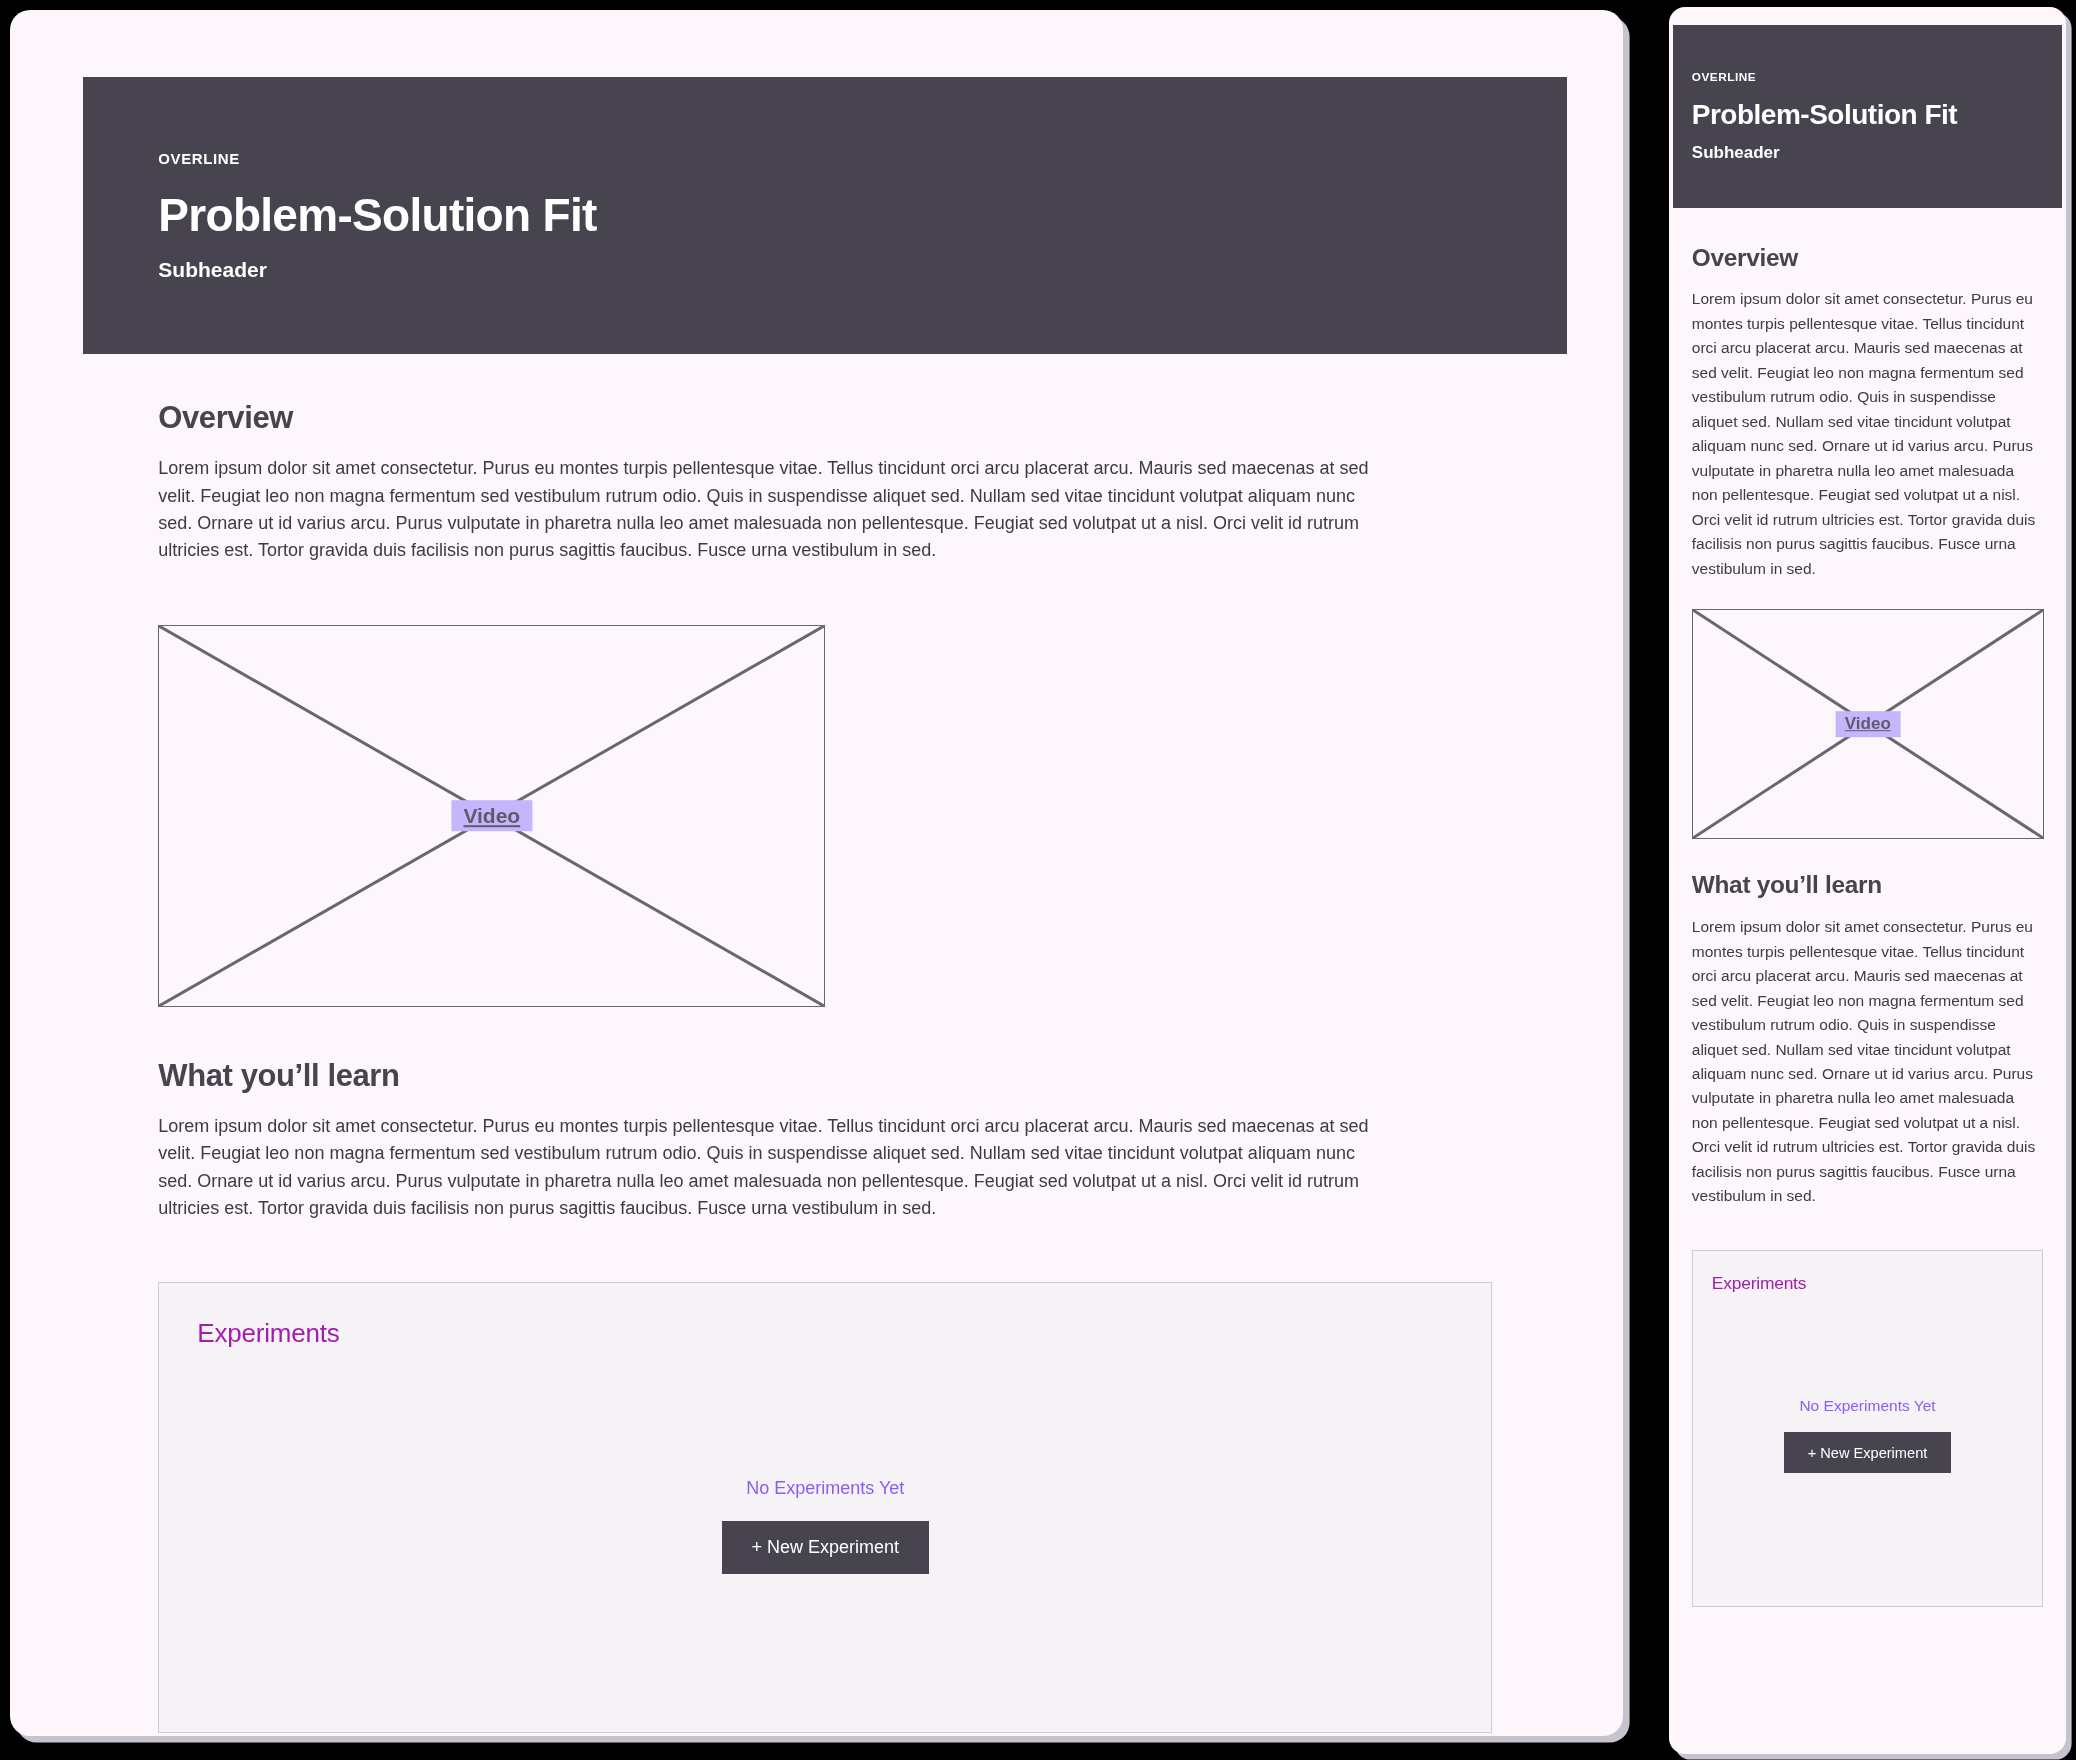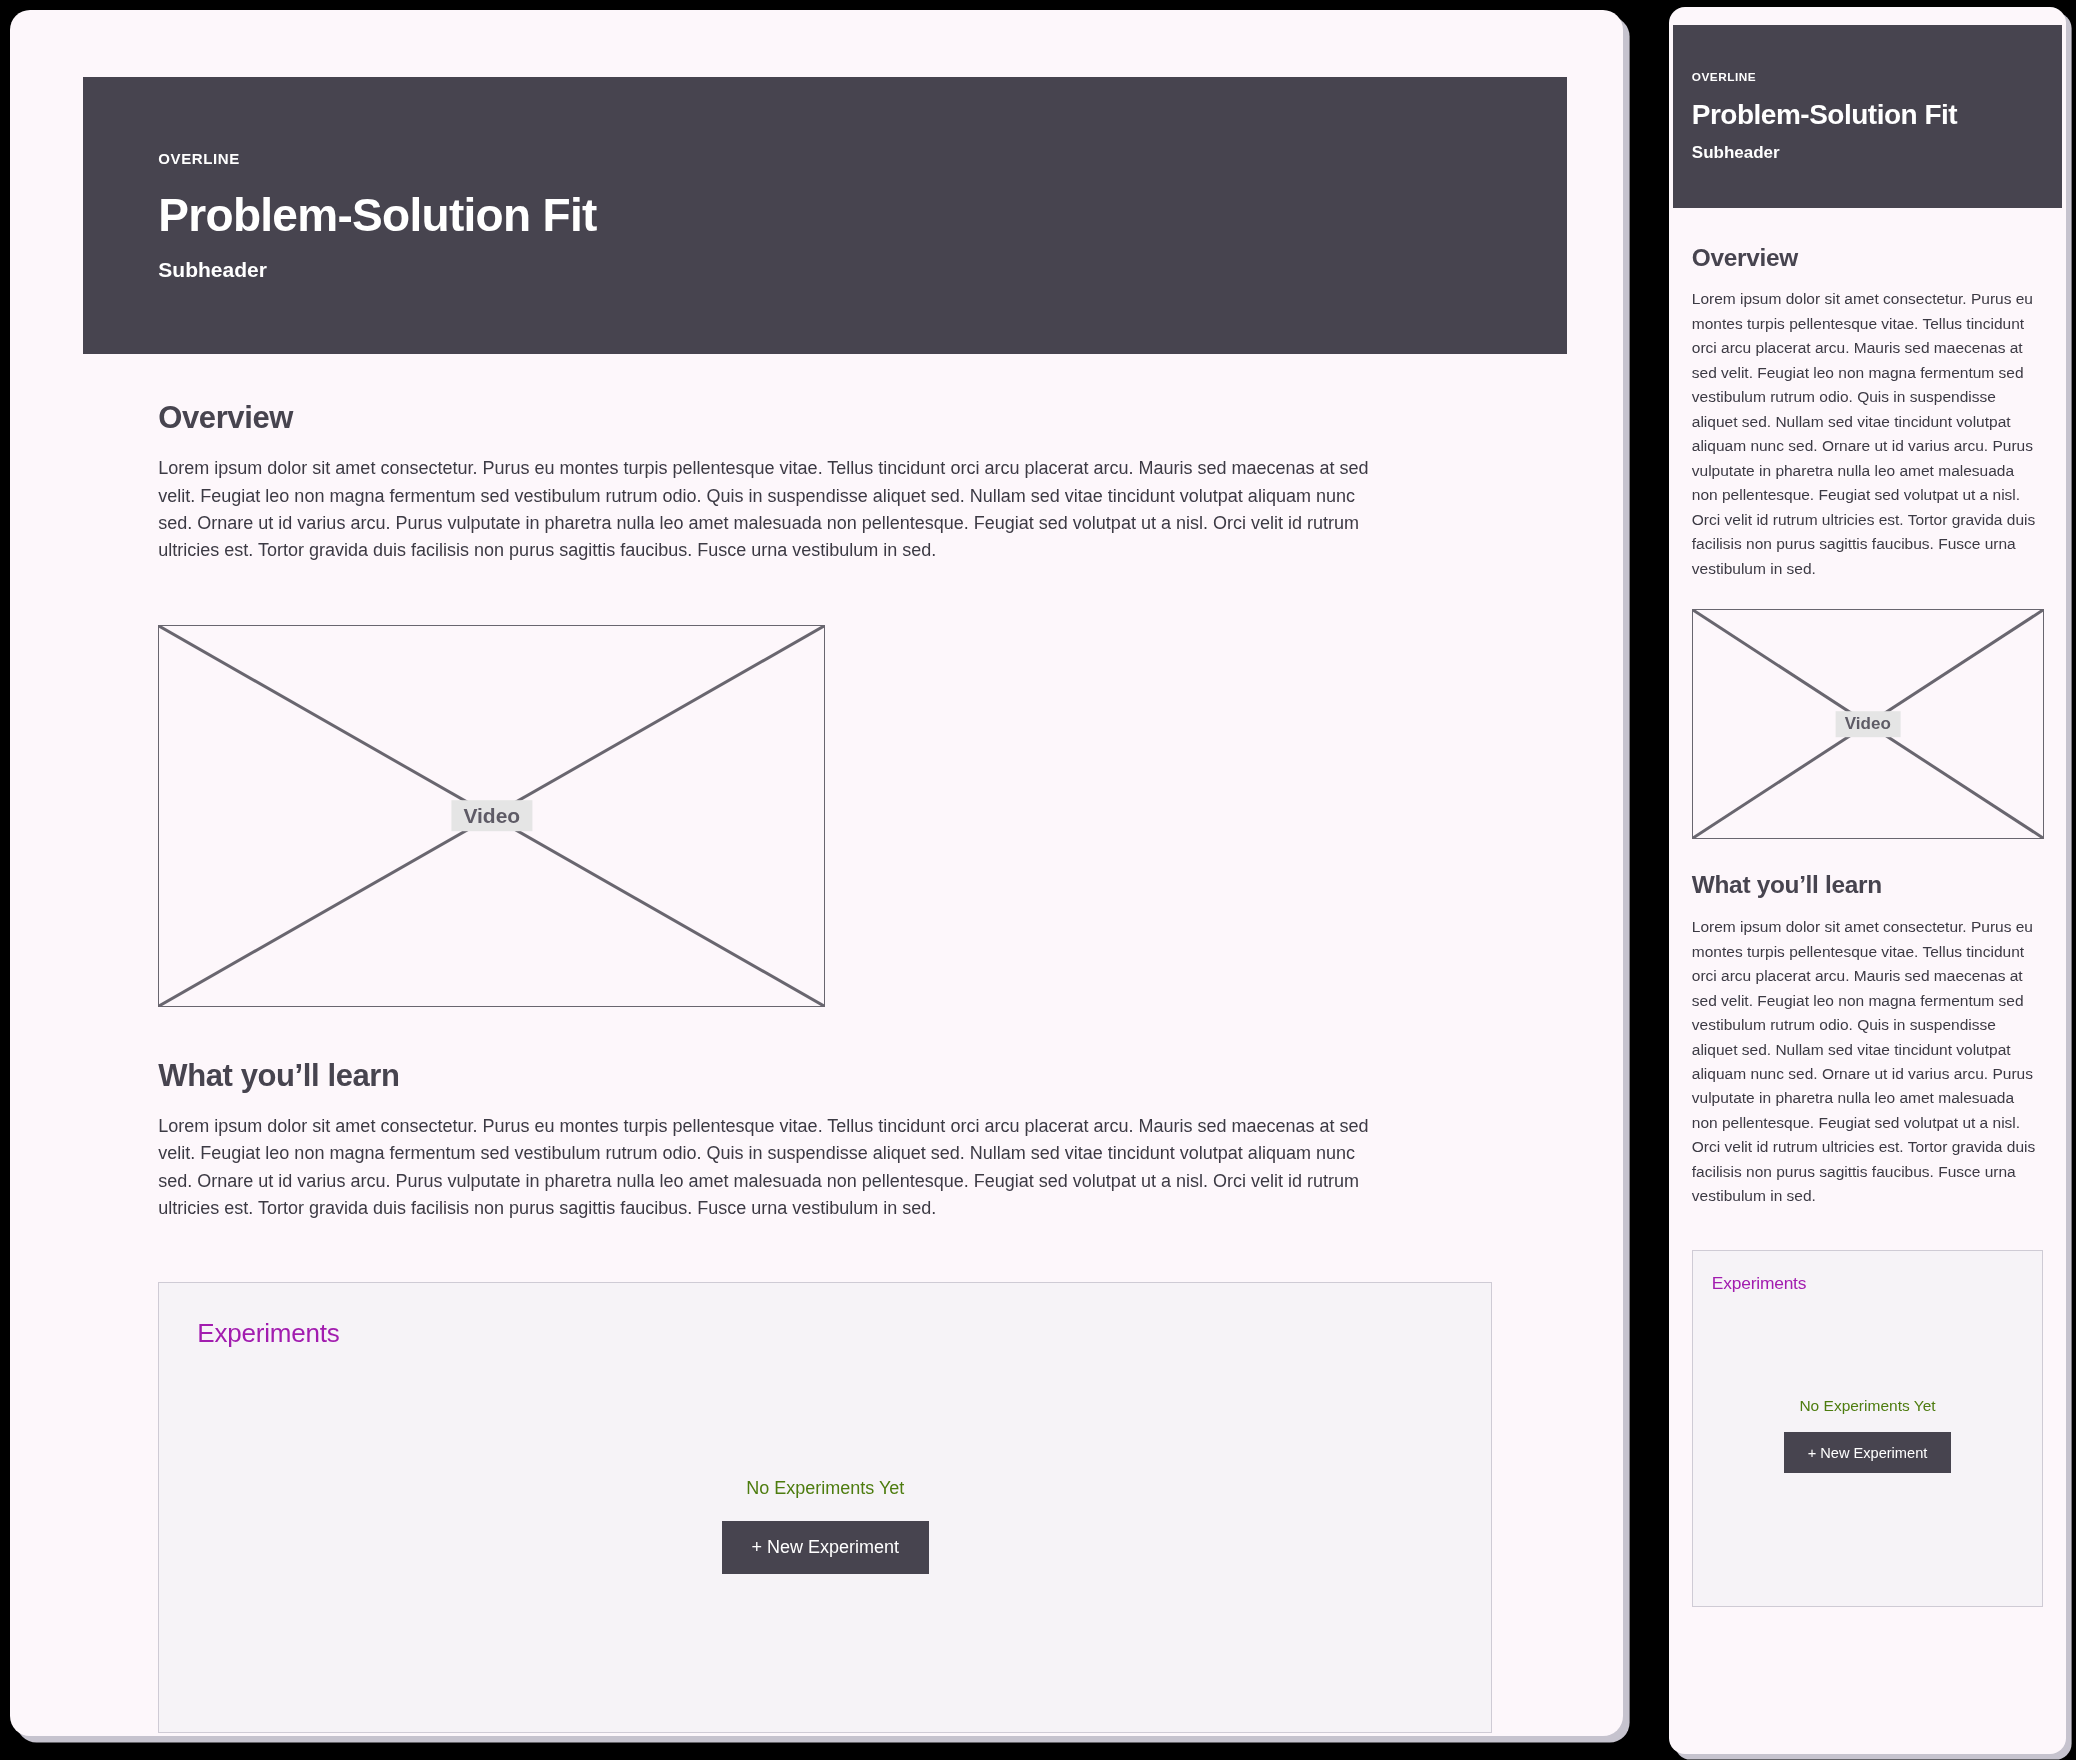--- a/index.html
+++ b/index.html
@@ -75,24 +75,25 @@
   
   .video-box {
     position:relative;
     border:1.4px solid #69666F;
     background:transparent;
   }
   .video-box svg { display:block; width:100%; height:100%; }
   .video-label {
     position:absolute; left:50%; top:50%;
     transform:translate(-50%,-50%);
-    background:#e5e5e5;
+    background:#c4b5fd;
     font-weight:700; color:#5E5B66;
     padding:2.8px 8.5px;
     white-space:nowrap;
+    text-decoration:underline;
   }
   .dt-video {
     margin:60px 0 0 75px;
     width:667px; height:382px;
   }
   .dt-video .video-label { font-size:21px; padding:3.8px 12.2px; }
 
   .dt-sec2 { padding-top:52px; }
   .dt-sec2 .dt-p { padding-top:20px; }
 
@@ -106,21 +107,21 @@
     margin:60px 75px 0 75px;
     height:451px;
     padding:35px 38px 0 38px;
   }
   .exp-title { font-size:26px; font-weight:400; color:#a21caf; letter-spacing:-0.2px; }
   .exp-empty {
     position:absolute; left:0; right:0;
     display:flex; flex-direction:column; align-items:center;
   }
   .dt-exp .exp-empty { top:195px; }
-  .exp-empty-text { font-size:18px; color:#4d7c0f; }
+  .exp-empty-text { font-size:18px; color:#8b5cf6; }
   .exp-btn {
     background:#47444F; color:#FFFFFF;
     font-weight:400; border:none; cursor:pointer;
     font-family:"Liberation Sans", sans-serif;
   }
   .dt-exp .exp-empty-text { margin-bottom:21.6px; }
   .dt-exp .exp-btn { font-size:18px; padding:16px 30px; }
 
   
   .mobile-panel {

